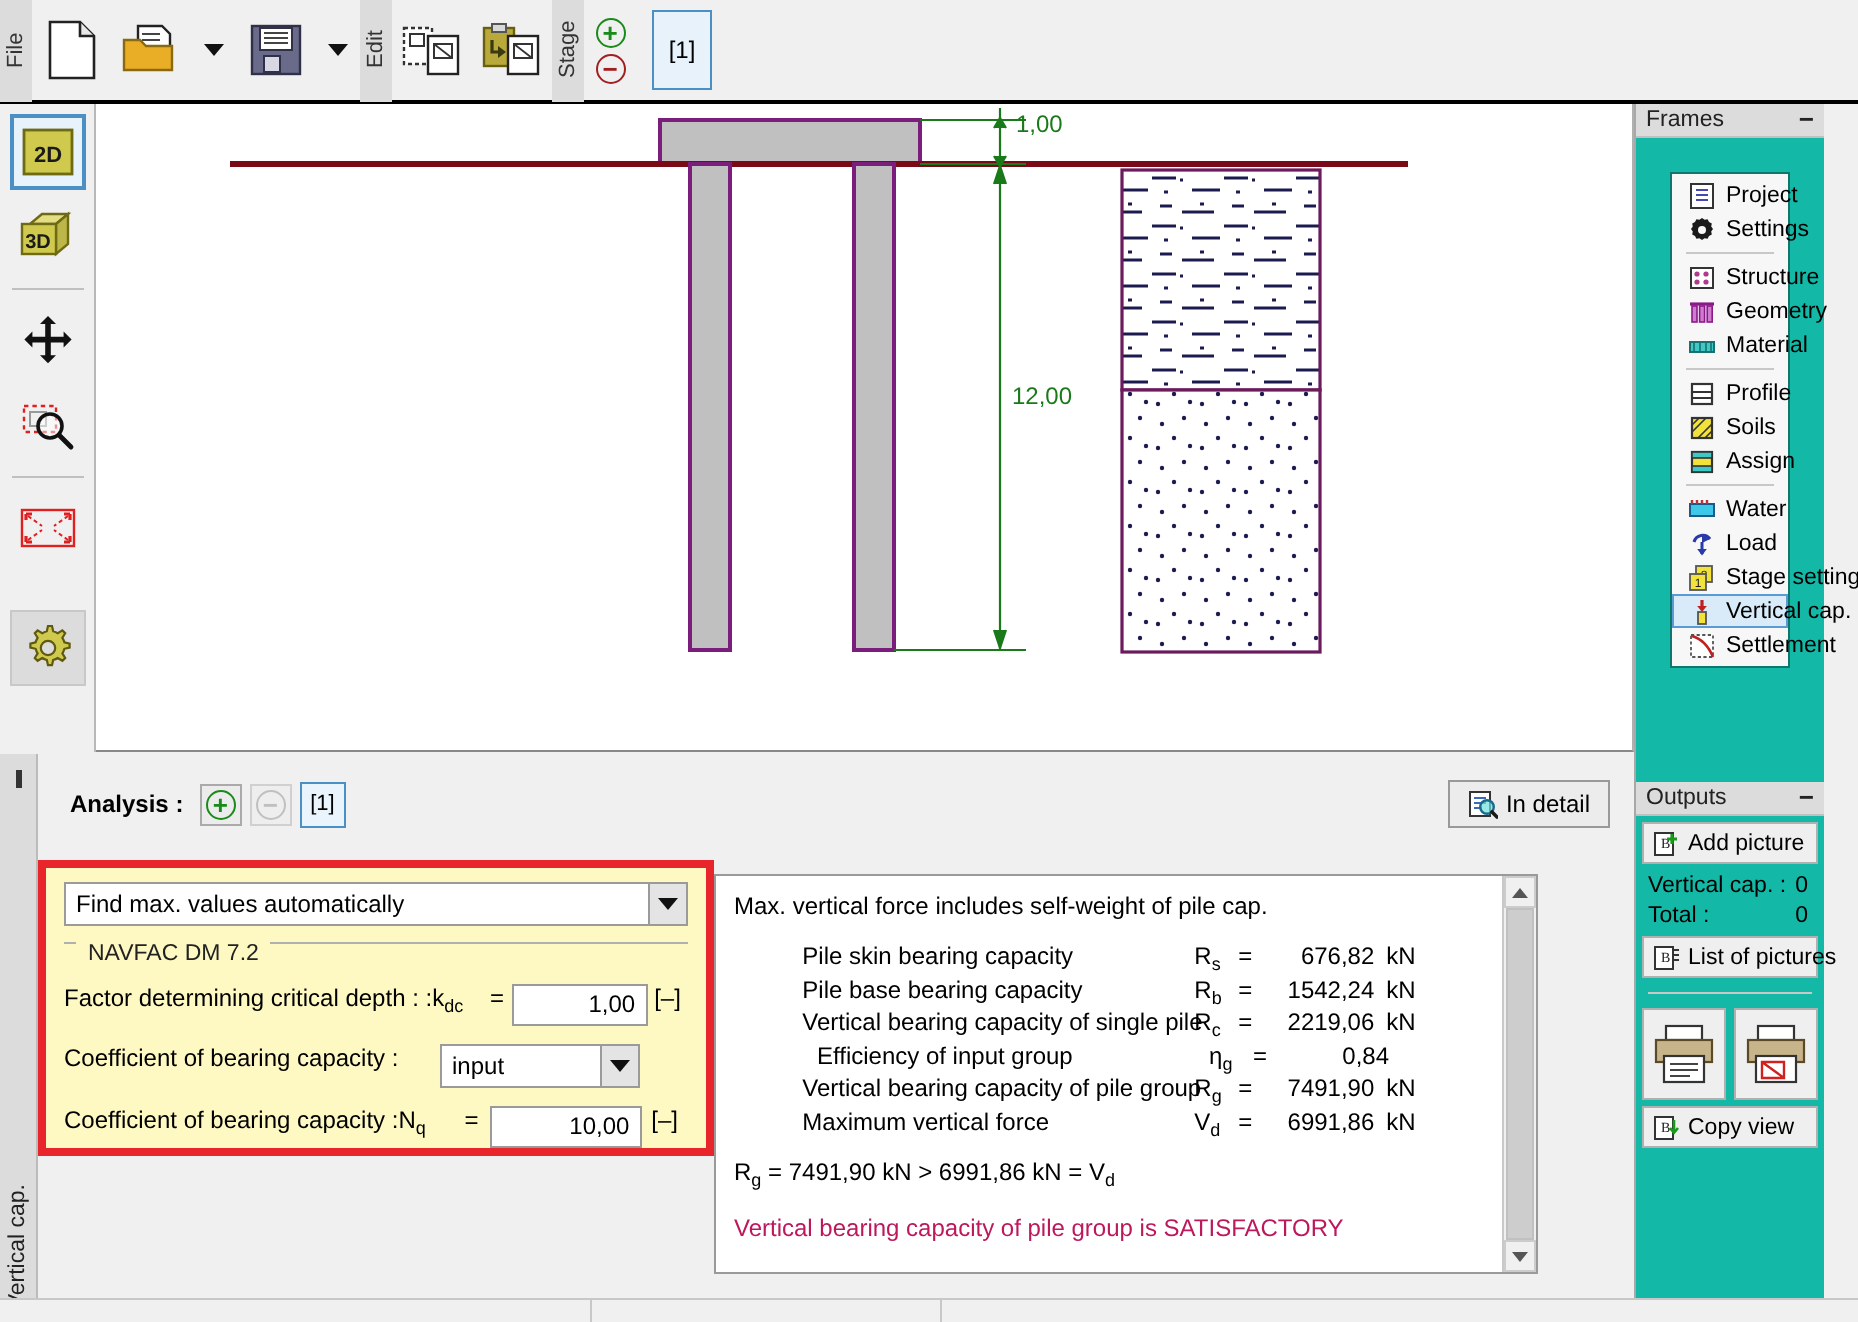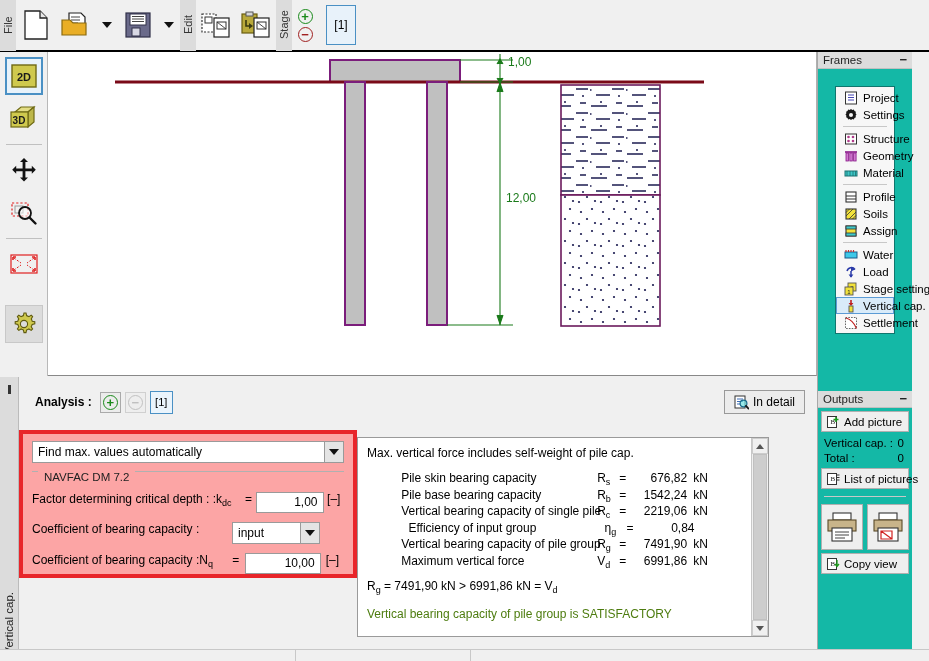--- a/index.html
+++ b/index.html
@@ -155,21 +155,21 @@
   }
   .detail-btn {
     margin-left: auto; display: flex; align-items: center; gap: 5px;
     border: 1px solid #999; background: #ececec; height: 24px;
     padding: 0 9px; font-size: 12px; cursor: pointer;
   }
 
   
   #input-panel {
     position: absolute; left: 19px; top: 430px; width: 338px; height: 148px;
-    border: 4px solid #e8252a; background: #fca5a5;
+    border: 4px solid #e8252a; background: #fef9c3;
   }
   #input-inner { padding: 7px 9px; }
   .combo {
     display: flex; align-items: center; border: 1px solid #9a9a9a;
     background: #fff; height: 22px; font-size: 12px;
   }
   .combo .ctext { flex: 1; padding-left: 5px; }
   .combo .cbtn {
     width: 19px; height: 20px; background: #e4e4e4; border-left: 1px solid #9a9a9a;
     display: flex; align-items: center; justify-content: center;
@@ -184,39 +184,39 @@
     display: flex; align-items: flex-start; margin-top: 9px; font-size: 12px;
   }
   .f-label { flex: 1; white-space: nowrap; }
   .f-sym { width: 34px; text-align: left; }
   .f-eq { width: 13px; }
   .f-input {
     width: 78px; height: 21px; border: 1px solid #9a9a9a; background: #fff;
     text-align: right; padding-right: 5px; line-height: 19px; font-size: 12px;
   }
   .f-unit { width: 24px; text-align: center; font-size: 12px; }
-  .f-combo { width: 88px; }
+  .f-combo { width: 100px; }
 
   
   #results {
     position: absolute; left: 357px; top: 437px; width: 412px; height: 200px;
     border: 1px solid #9a9a9a; background: #fff; display: flex;
   }
   #res-text { flex: 1; padding: 7px 9px; overflow: hidden; }
   .r-title { font-weight: bold; font-size: 12px; }
   .r-sub { font-size: 12px; margin-top: 1px; }
   .r-table { margin-top: 11px; font-size: 12px; }
   .r-line { display: flex; line-height: 15.5px; justify-content: center; }
   .r-name { width: 196px; white-space: nowrap; }
   .r-sym { width: 22px; }
   .r-eq { width: 16px; }
   .r-val { width: 52px; text-align: right; }
   .r-unit { padding-left: 6px; }
   .r-summary { margin-top: 9px; font-size: 12px; }
-  .r-verdict { margin-top: 14px; font-size: 12px; color: #4d7c0f; }
+  .r-verdict { margin-top: 14px; font-size: 12px; color: #be185d; }
   sub { font-size: 9px; vertical-align: baseline; position: relative; top: 3px; }
 
   #res-scroll {
     width: 17px; background: #f0f0f0; border-left: 1px solid #c8c8c8;
     display: flex; flex-direction: column; justify-content: space-between;
   }
   .sb-arrow {
     height: 16px; background: #f0f0f0; border: 1px solid #ccc;
     display: flex; align-items: center; justify-content: center; cursor: pointer;
   }

